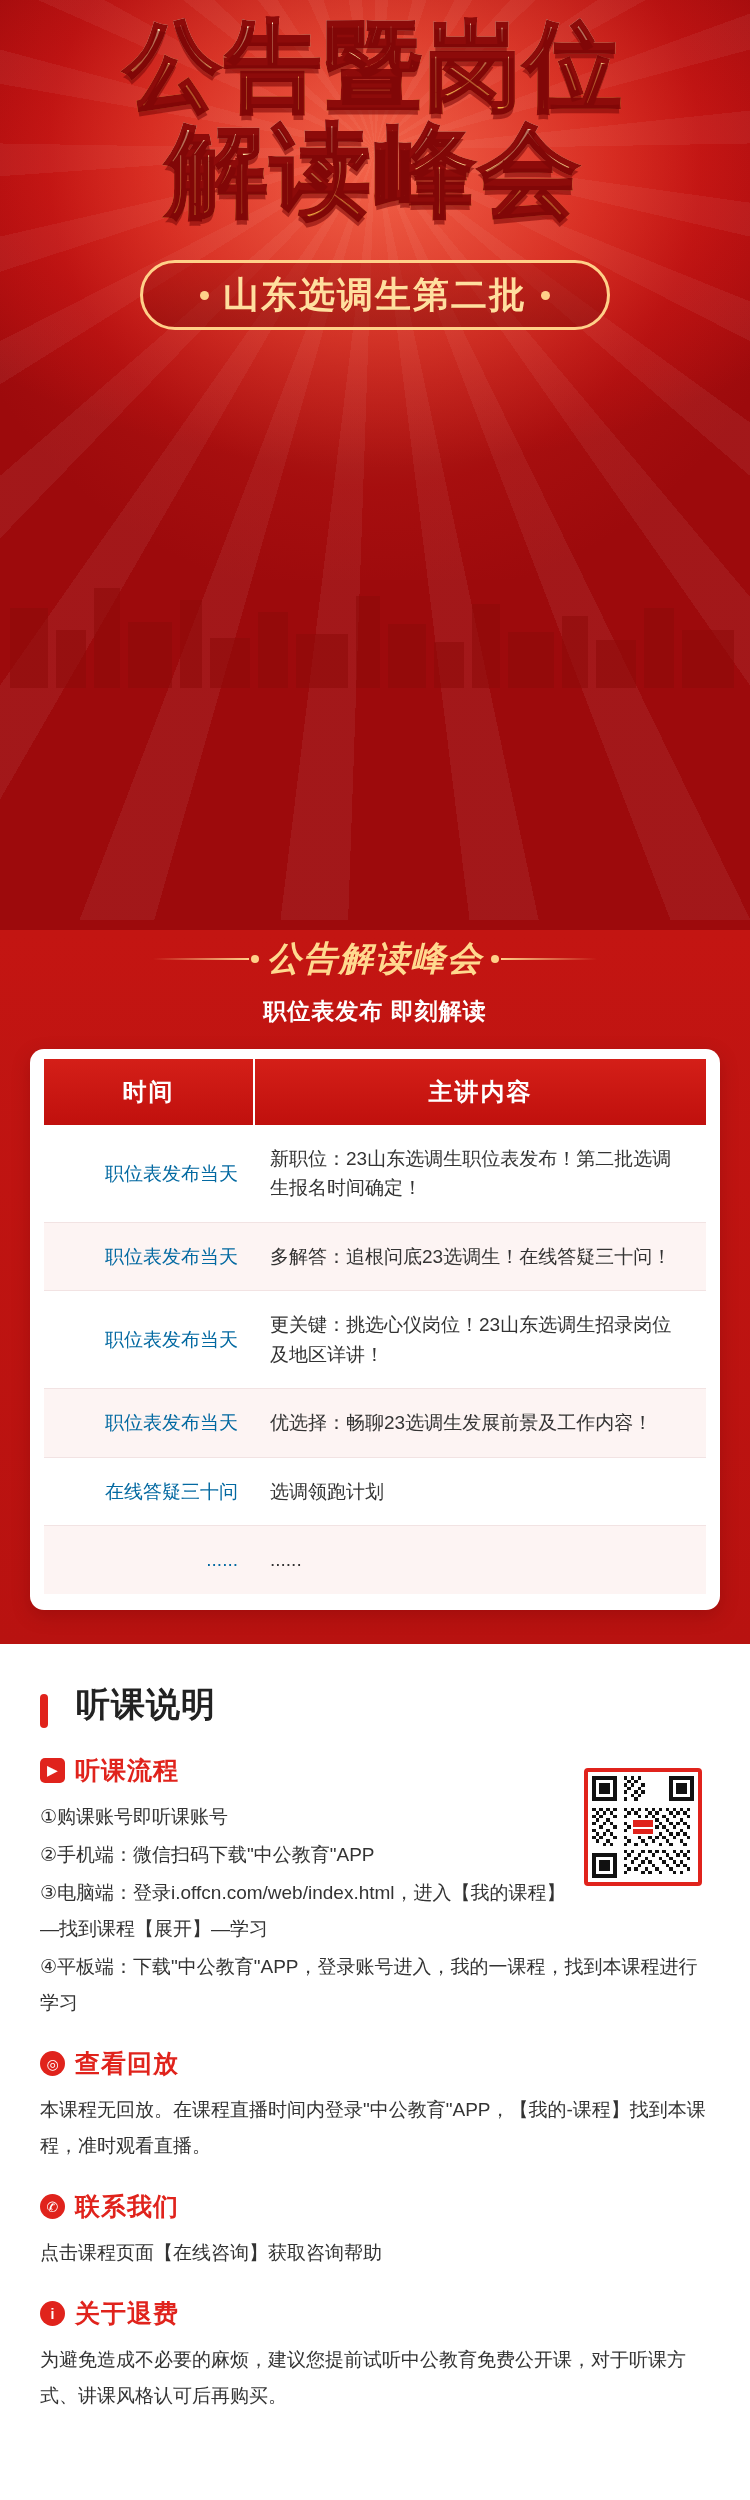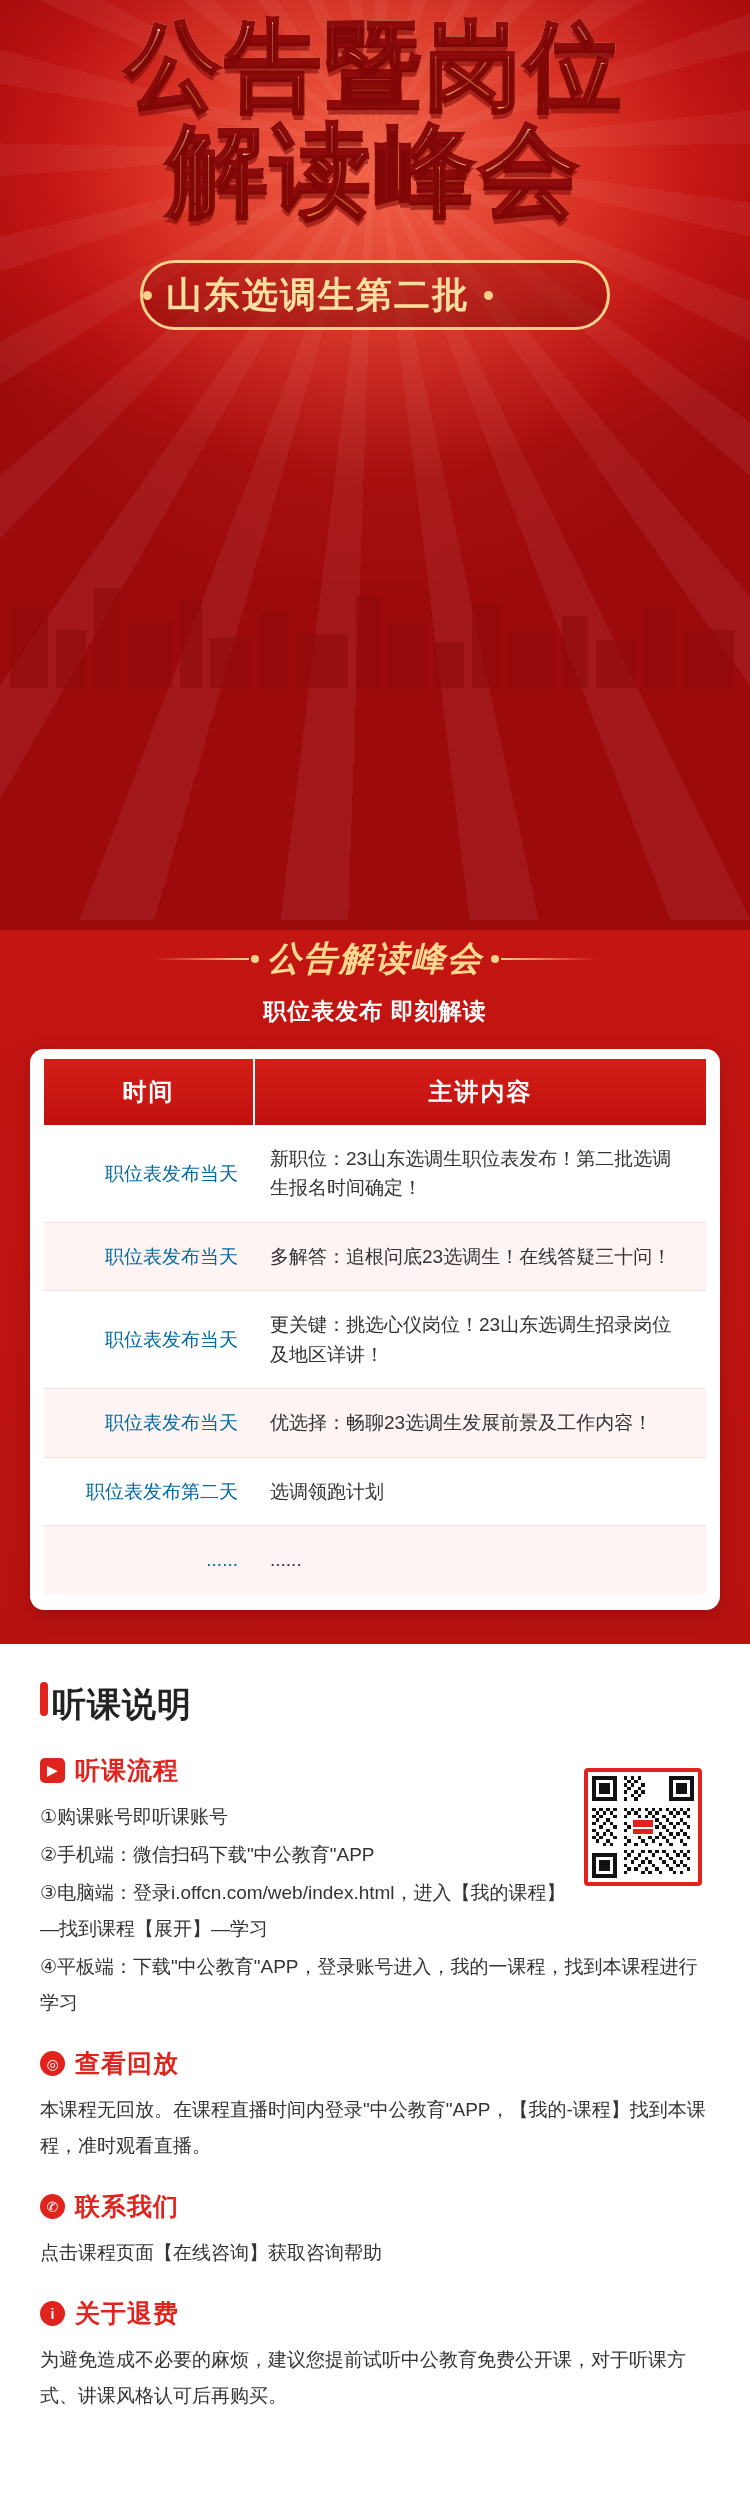--- a/index.html
+++ b/index.html
@@ -97,21 +97,21 @@
   .hero-sub {
     position: relative;
     margin: 40px auto 0;
     width: 470px;
     height: 70px;
     border: 3px solid #ffd089;
     border-radius: 38px;
     background: linear-gradient(180deg, rgba(160,9,9,.45), rgba(120,5,5,.45));
     display: flex;
     align-items: center;
-    justify-content: flex-start;
+    justify-content: center;
     gap: 14px;
   }
   .hero-sub .dot {
     width: 9px; height: 9px; border-radius: 50%;
     background: #ffd089;
   }
   .hero-sub .txt {
     font-size: 36px;
     font-weight: bold;
     color: #ffdf9f;
@@ -192,21 +192,21 @@
   table.sched tr:nth-child(even) td { background: #fdf4f3; }
   table.sched tr:last-child td { border-bottom: none; }
 
   
   .notes {
     width: 750px;
     background: #ffffff;
     padding: 38px 40px 60px;
   }
   .notes-title {
-    display: flex; align-items: flex-start; gap: 4px;
+    display: flex; align-items: flex-end; gap: 28px;
     margin-bottom: 16px;
   }
   .notes-title .bar {
     width: 8px; height: 34px; border-radius: 4px;
     background: #e0231c;
   }
   .notes-title .t {
     font-size: 34px; font-weight: bold; color: #222222; letter-spacing: 1px;
   }
 
@@ -324,21 +324,21 @@
           </tr>
           <tr>
             <td class="c1">职位表发布当天</td>
             <td class="c2">更关键：挑选心仪岗位！23山东选调生招录岗位及地区详讲！</td>
           </tr>
           <tr>
             <td class="c1">职位表发布当天</td>
             <td class="c2">优选择：畅聊23选调生发展前景及工作内容！</td>
           </tr>
           <tr>
-            <td class="c1">职位表发布第二天</td>
+            <td class="c1">在线答疑三十问</td>
             <td class="c2">选调领跑计划</td>
           </tr>
           <tr>
             <td class="c1">......</td>
             <td class="c2">......</td>
           </tr>
         </tbody>
       </table>
     </div>
   </div>

